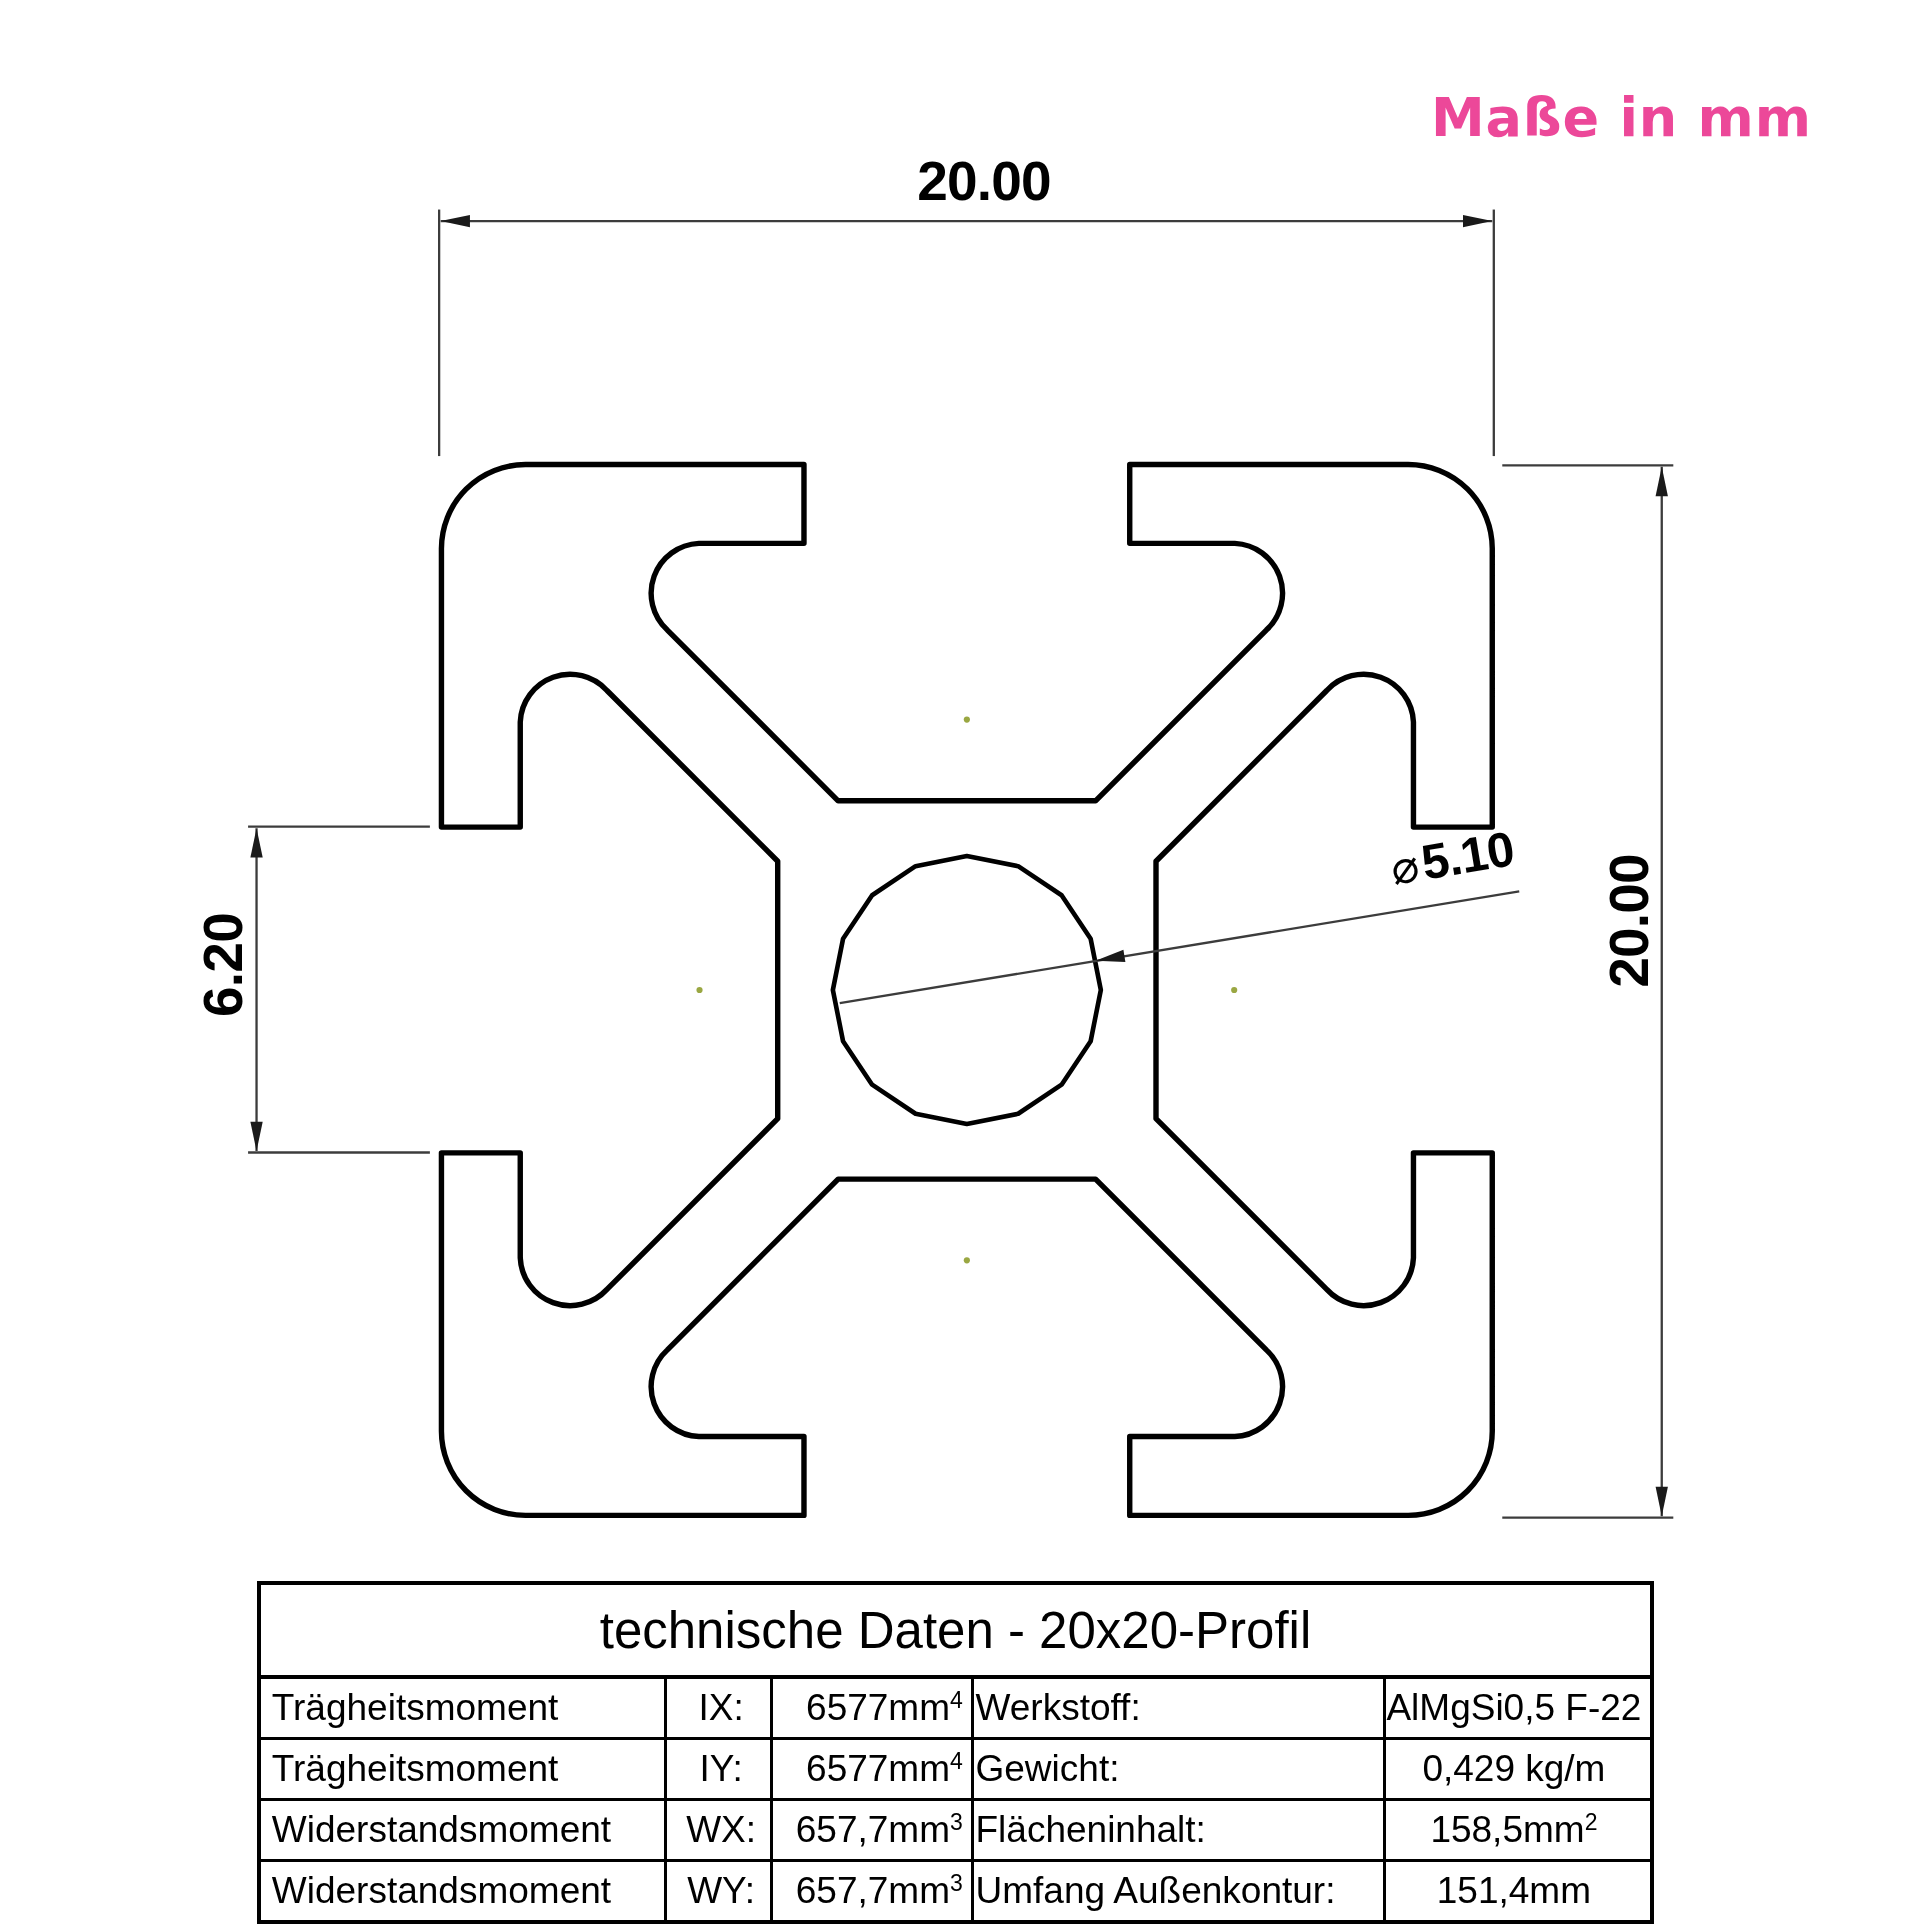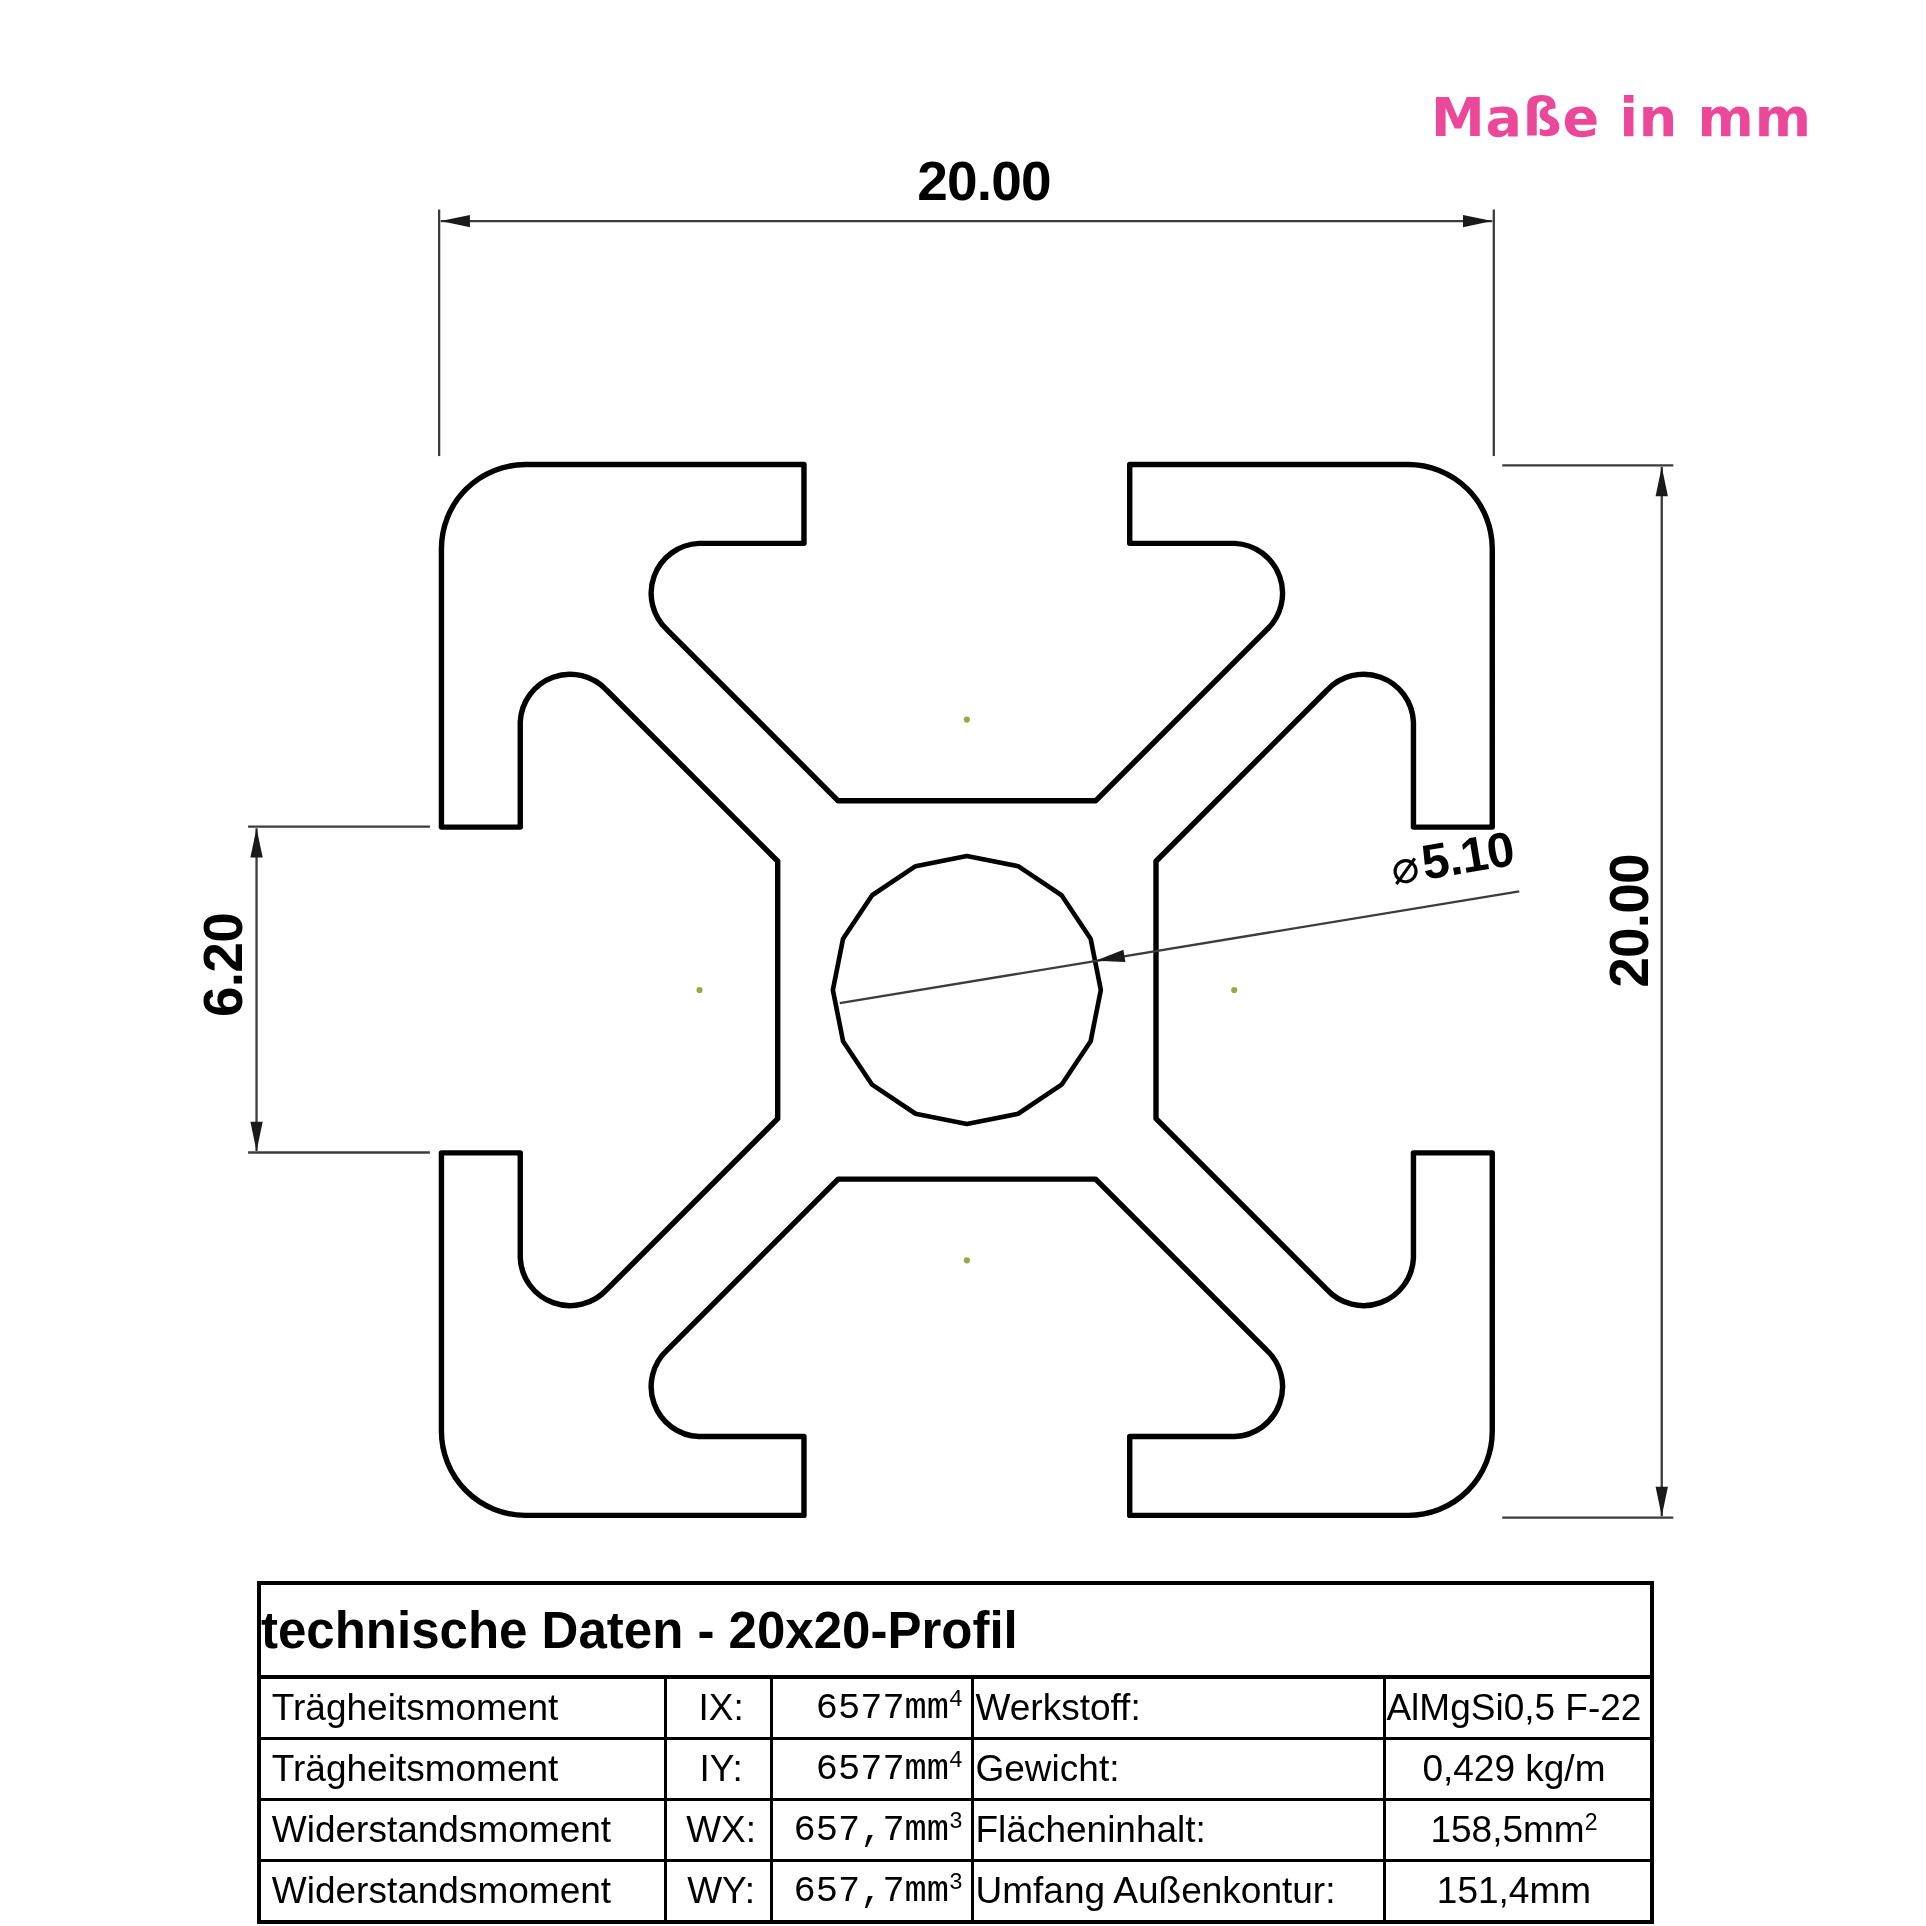--- a/index.html
+++ b/index.html
@@ -26,26 +26,26 @@
   }
   #dim-hole .dia-sym{font-weight:400;font-size:0.94em;font-family:"DejaVu Sans",sans-serif;margin-right:4.6px;}
   
   #datatable{
     left:257px;top:1581px;width:1393px;height:343px;border-collapse:collapse;table-layout:fixed;
   }
   #datatable td{
     border:3.1px solid #000;font-size:37px;white-space:nowrap;overflow:hidden;padding:0;
   }
   #datatable .title-cell{
-    border:4.6px solid #000;font-weight:700;font-size:51px;height:87px;
+    border:4.6px solid #000;font-weight:400;font-size:51px;text-align:center;height:87px;
   }
   #datatable tr.datarow td{height:56px;}
   #datatable td.c1{padding-left:10.8px;text-align:left;}
   #datatable td.c2{padding-left:6.2px;text-align:center;}
-  #datatable td.c3{padding-right:7.7px;text-align:right;font-family:Liberation Mono, monospace;}
+  #datatable td.c3{padding-right:7.7px;text-align:right;}
   #datatable td.c4{padding-left:2px;text-align:left;}
   #datatable td.c5{padding-right:7.7px;text-align:center;}
   #datatable sup, #datatable .sup{
     font-size:23px;position:relative;top:-12.3px;
   }
   #datatable{border:4.6px solid #000;}
   svg .thin{stroke:#3c3c3c;stroke-width:3;fill:none;}
   svg .arrow{fill:#1a1a1a;stroke:none;}
 </style>
 </head>

